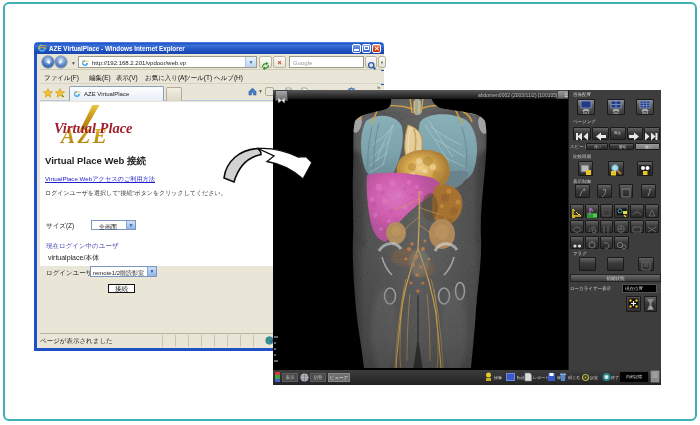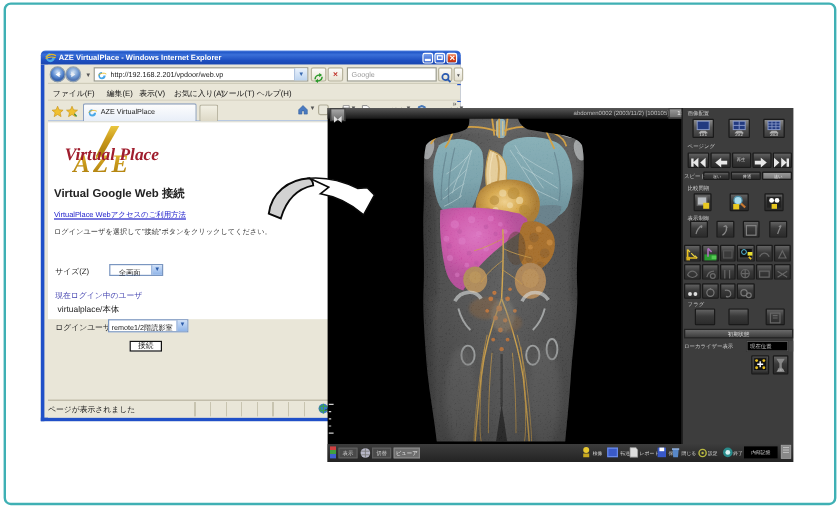--- a/index.html
+++ b/index.html
@@ -146,21 +146,21 @@
             <linearGradient id="gold" x1="0" y1="0" x2="0" y2="1">
               <stop offset="0" stop-color="#ecca42"></stop>
               <stop offset=".45" stop-color="#cc9c1c"></stop>
               <stop offset="1" stop-color="#a87a0c"></stop>
             </linearGradient>
           </defs>
         <polygon points="28,25 41,-1 48,-1 33,25" fill="url(#gold)"></polygon>
         <text x="9" y="38" font-family="'Liberation Serif',serif" font-style="italic" font-weight="bold" font-size="21" fill="url(#gold)" letter-spacing="2.5">AZE</text>
         <text x="2" y="28" font-family="'Liberation Serif',serif" font-style="italic" font-weight="bold" font-size="14.5" fill="#a01e2e">Virtual Place</text>
       </svg>
-      <div class="abs jp" style="left:5px;top:53px;font-size:9.5px;font-weight:bold;color:#222">Virtual Google Web 接続</div>
+      <div class="abs jp" style="left:5px;top:53px;font-size:9.5px;font-weight:bold;color:#222">Virtual Place Web 接続</div>
       <div class="abs jp" style="left:5px;top:73px;font-size:6.2px;color:#2222cc;text-decoration:underline">VirtualPlace Webアクセスのご利用方法</div>
       <div class="abs jp" style="left:5px;top:87px;font-size:6px;color:#333">ログインユーザを選択して"接続"ボタンをクリックしてください。</div>
       <div class="abs jp" style="left:6px;top:120px;font-size:6.5px;color:#222">サイズ(Z)</div>
       <div class="field abs" style="left:51px;top:118px;width:45px;height:10px;border-color:#7a96c0">
         <span class="abs jp" style="left:7px;top:2px;font-size:6px;color:#222">全画面</span>
         <div class="abs" style="right:0;top:0;width:9px;height:8px;background:linear-gradient(#cfe0f8,#8fb4e8);border-left:1px solid #88a8d8;color:#2a5aa8;font-size:5px;text-align:center;line-height:8px">▼</div>
       </div>
       <div class="abs jp" style="left:6px;top:140px;font-size:6.5px;color:#4343b0">現在ログイン中のユーザ</div>
       <div class="abs jp" style="left:8px;top:151px;font-size:7px;color:#222">virtualplace/本体</div>
       <div class="abs jp" style="left:6px;top:167px;font-size:6.5px;color:#222">ログインユーザー(U)</div>

